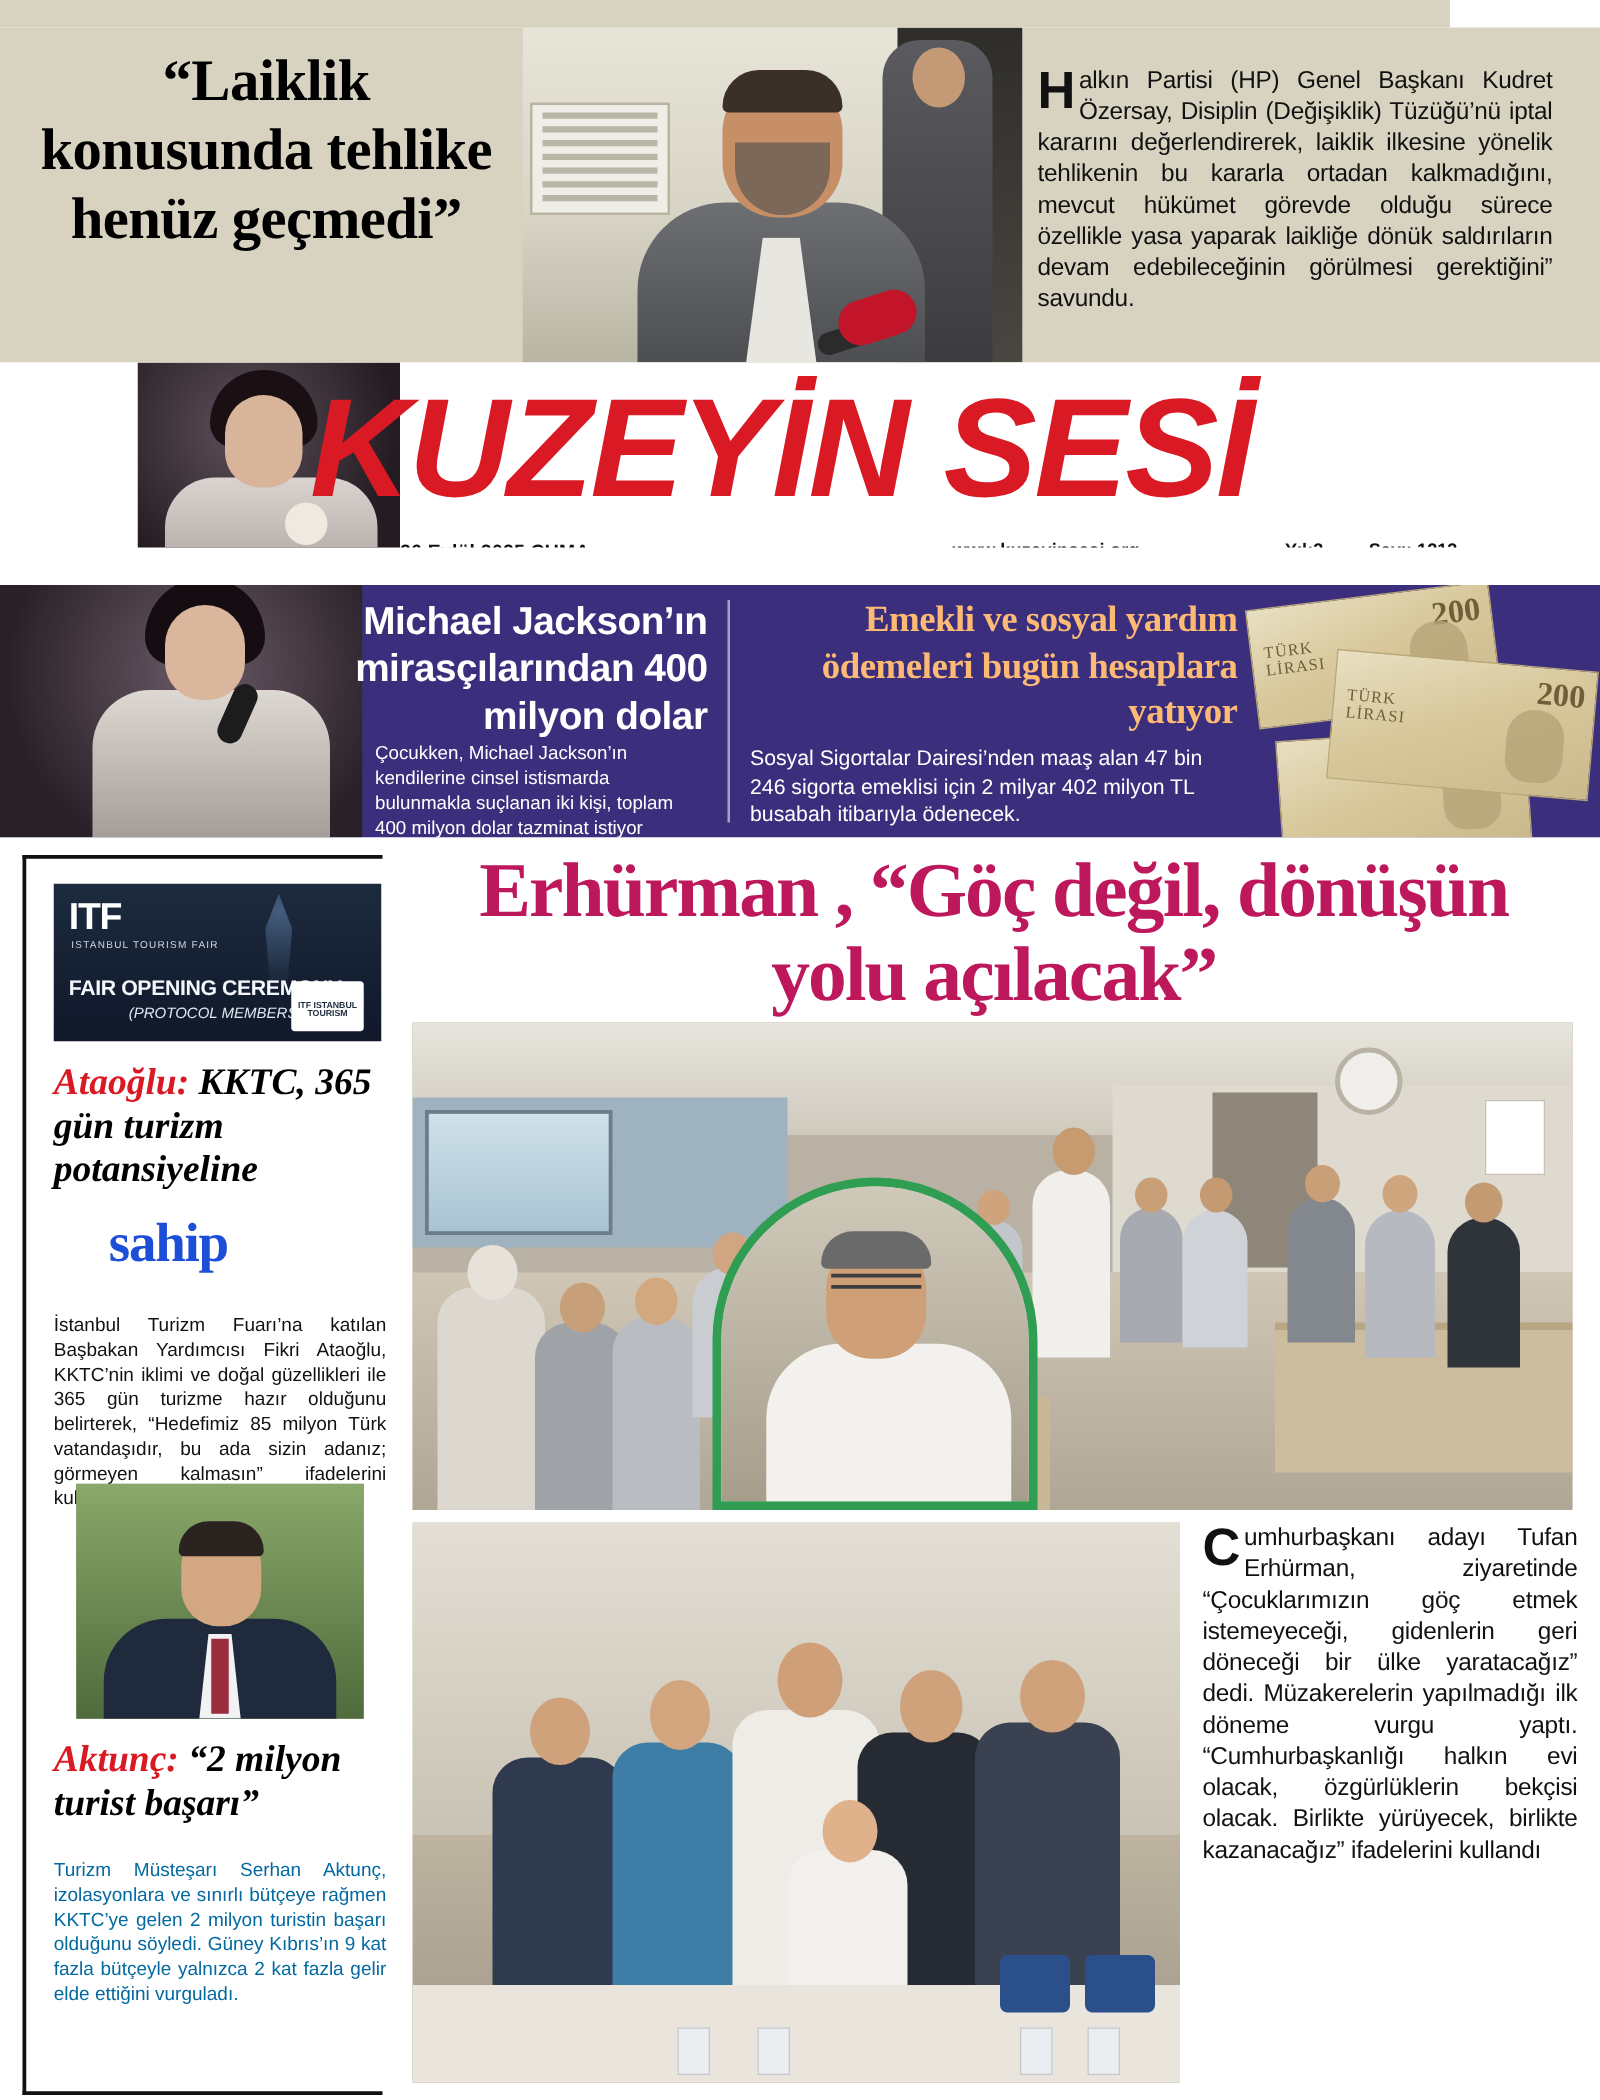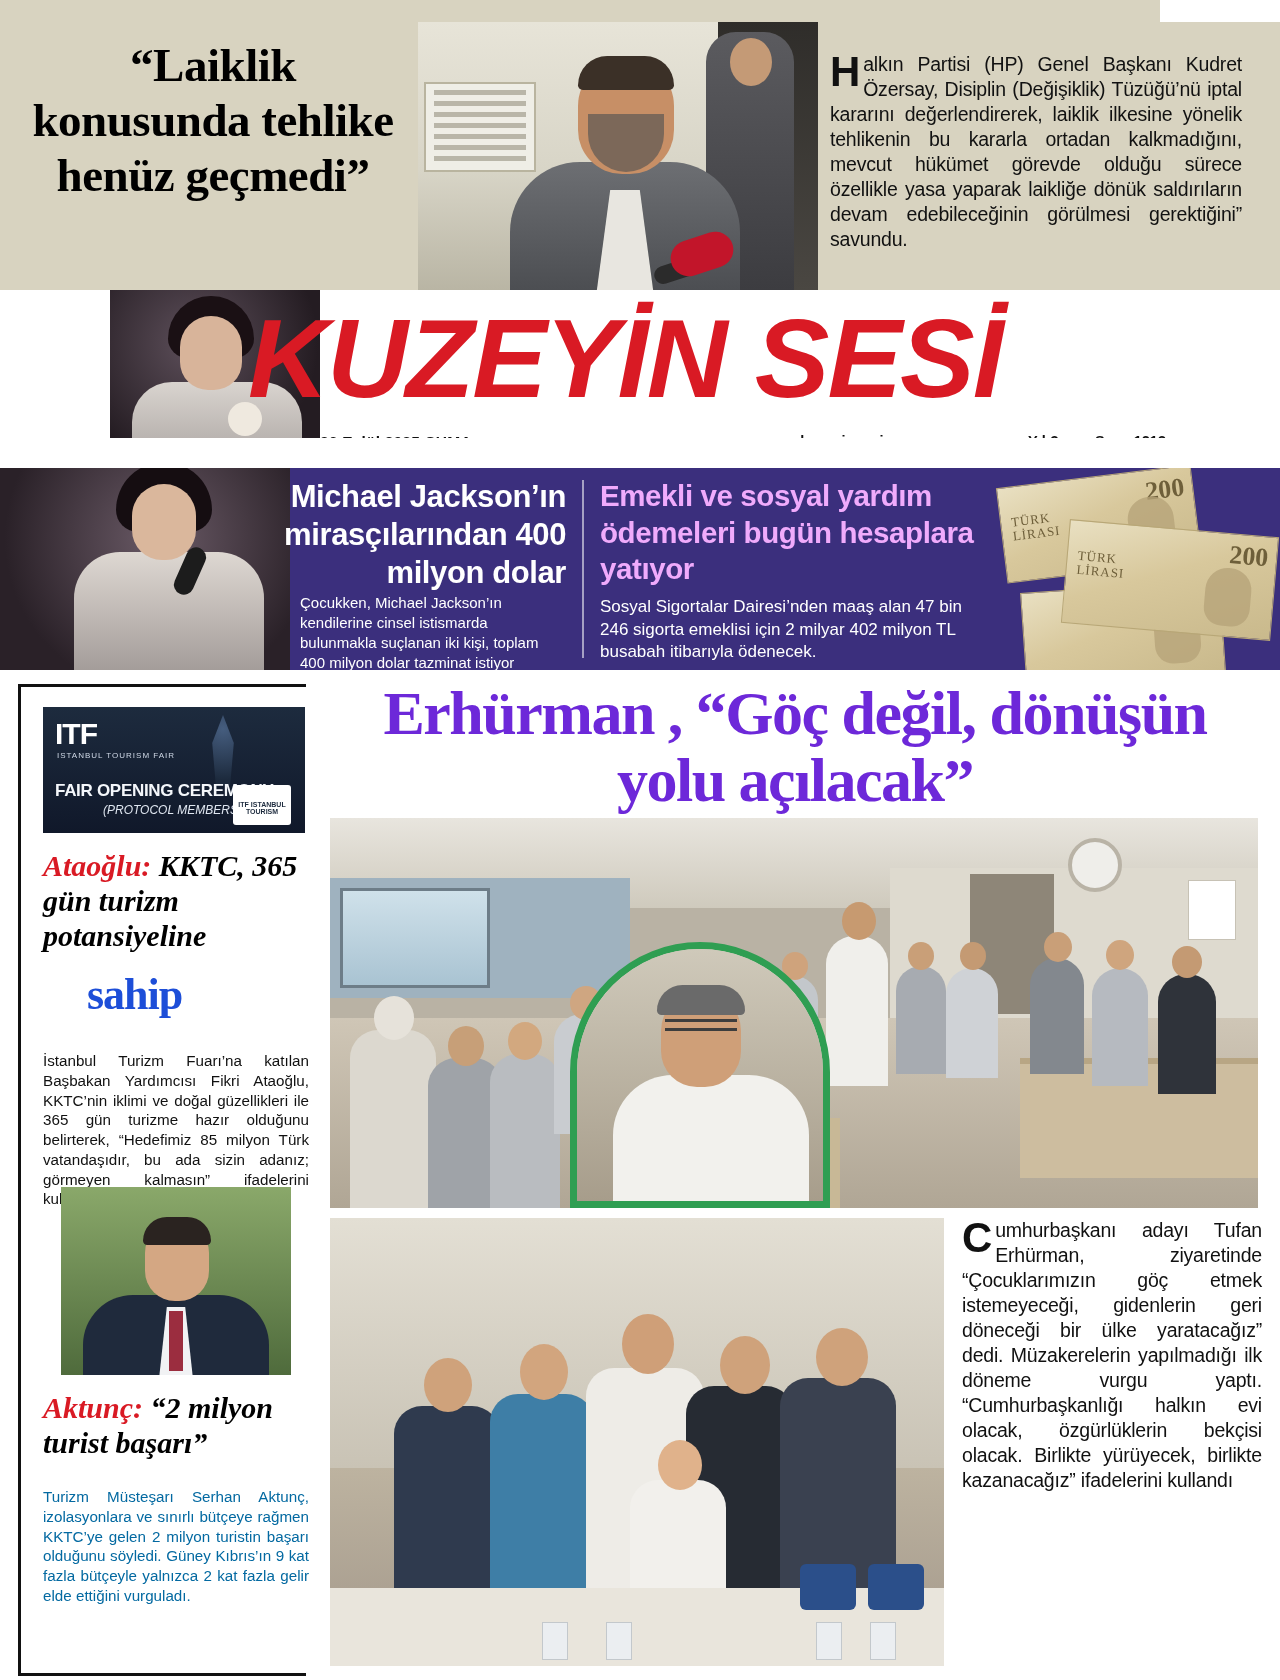--- a/index.html
+++ b/index.html
@@ -261,26 +261,27 @@
   .vdiv {
     position: absolute;
     left: 582px; top: 12px;
     width: 2px; height: 178px;
     background: rgba(255,255,255,0.55);
   }
   .purple-h2 {
     position: absolute;
     left: 600px; top: 10px;
     width: 390px;
-    font-family: Liberation Sans, sans-serif;
+    font-family: Liberation Serif, serif;
     font-weight: bold;
     font-size: 29.5px;
     line-height: 1.24;
-    color: #f0abfc;
+    color: #fdba74;
     letter-spacing: -0.4px;
+    text-align: right;
   }
   .purple-p2 {
     position: absolute;
     left: 600px; top: 128px;
     width: 390px;
     font-size: 17px;
     line-height: 1.33;
     color: #ffffff;
   }
   .money {
@@ -411,21 +412,21 @@
     position: absolute; left: 22px; top: 800px; width: 266px;
     font-size: 15.2px; line-height: 1.3; color: #0369a1; text-align: justify;
   }
 
   
   .main-headline {
     position: absolute; left: 330px; top: 10px;
     width: 930px;
     font-family: "Liberation Serif", serif;
     font-weight: bold; font-size: 62px; line-height: 1.08;
-    color: #6d28d9; letter-spacing: -1.5px; text-align: center;
+    color: #be185d; letter-spacing: -1.5px; text-align: center;
   }
 
   
   .bigphoto {
     position: absolute; left: 330px; top: 148px;
     width: 928px; height: 390px;
     overflow: hidden; background: #b9b2a4;
   }
   .bp-ceiling { position: absolute; left: 0; top: 0; width: 928px; height: 90px; background: linear-gradient(180deg,#e8e5de,#cfcabd); }
   .bp-wallL { position: absolute; left: 0; top: 60px; width: 300px; height: 120px; background: #9fb2bf; }

